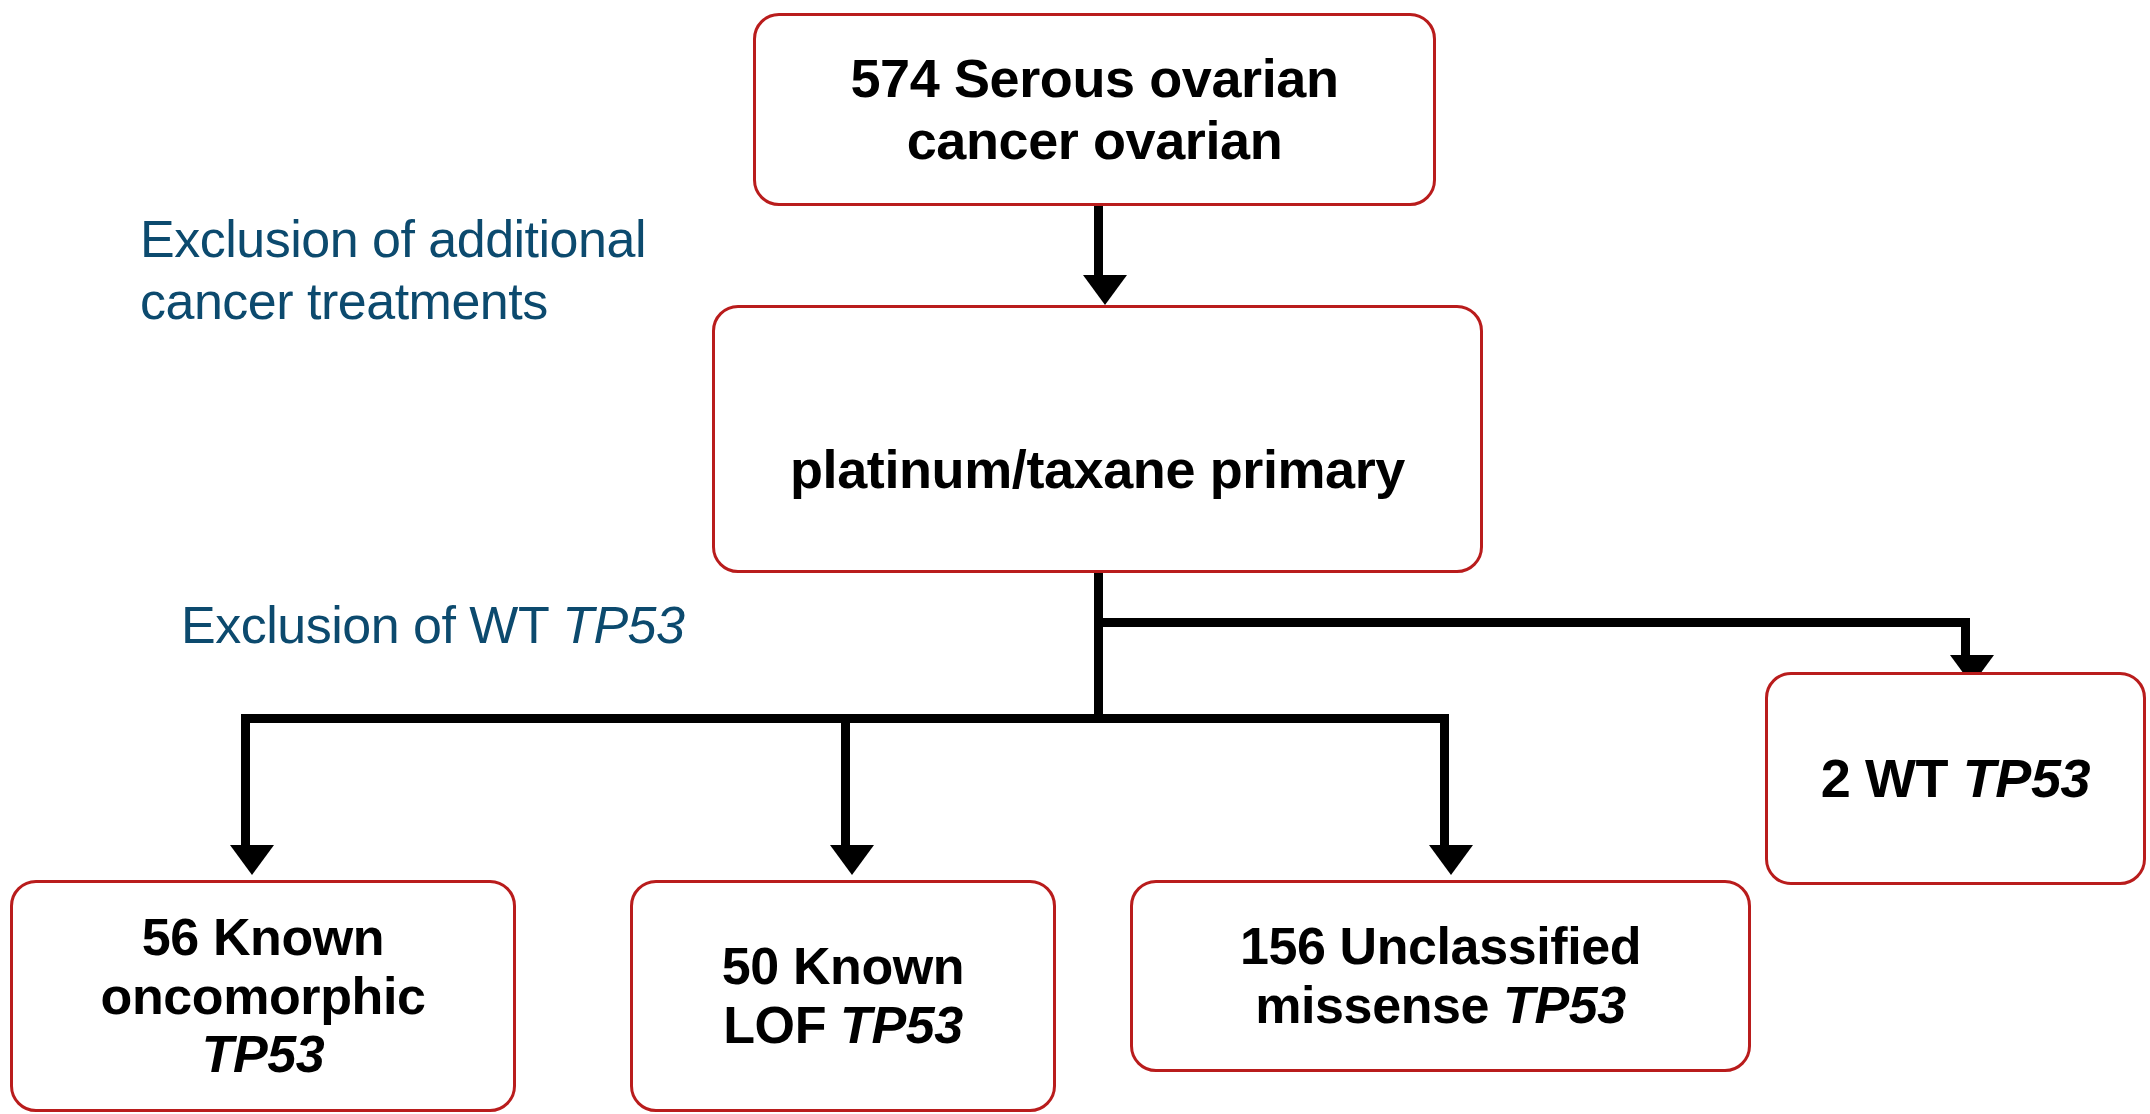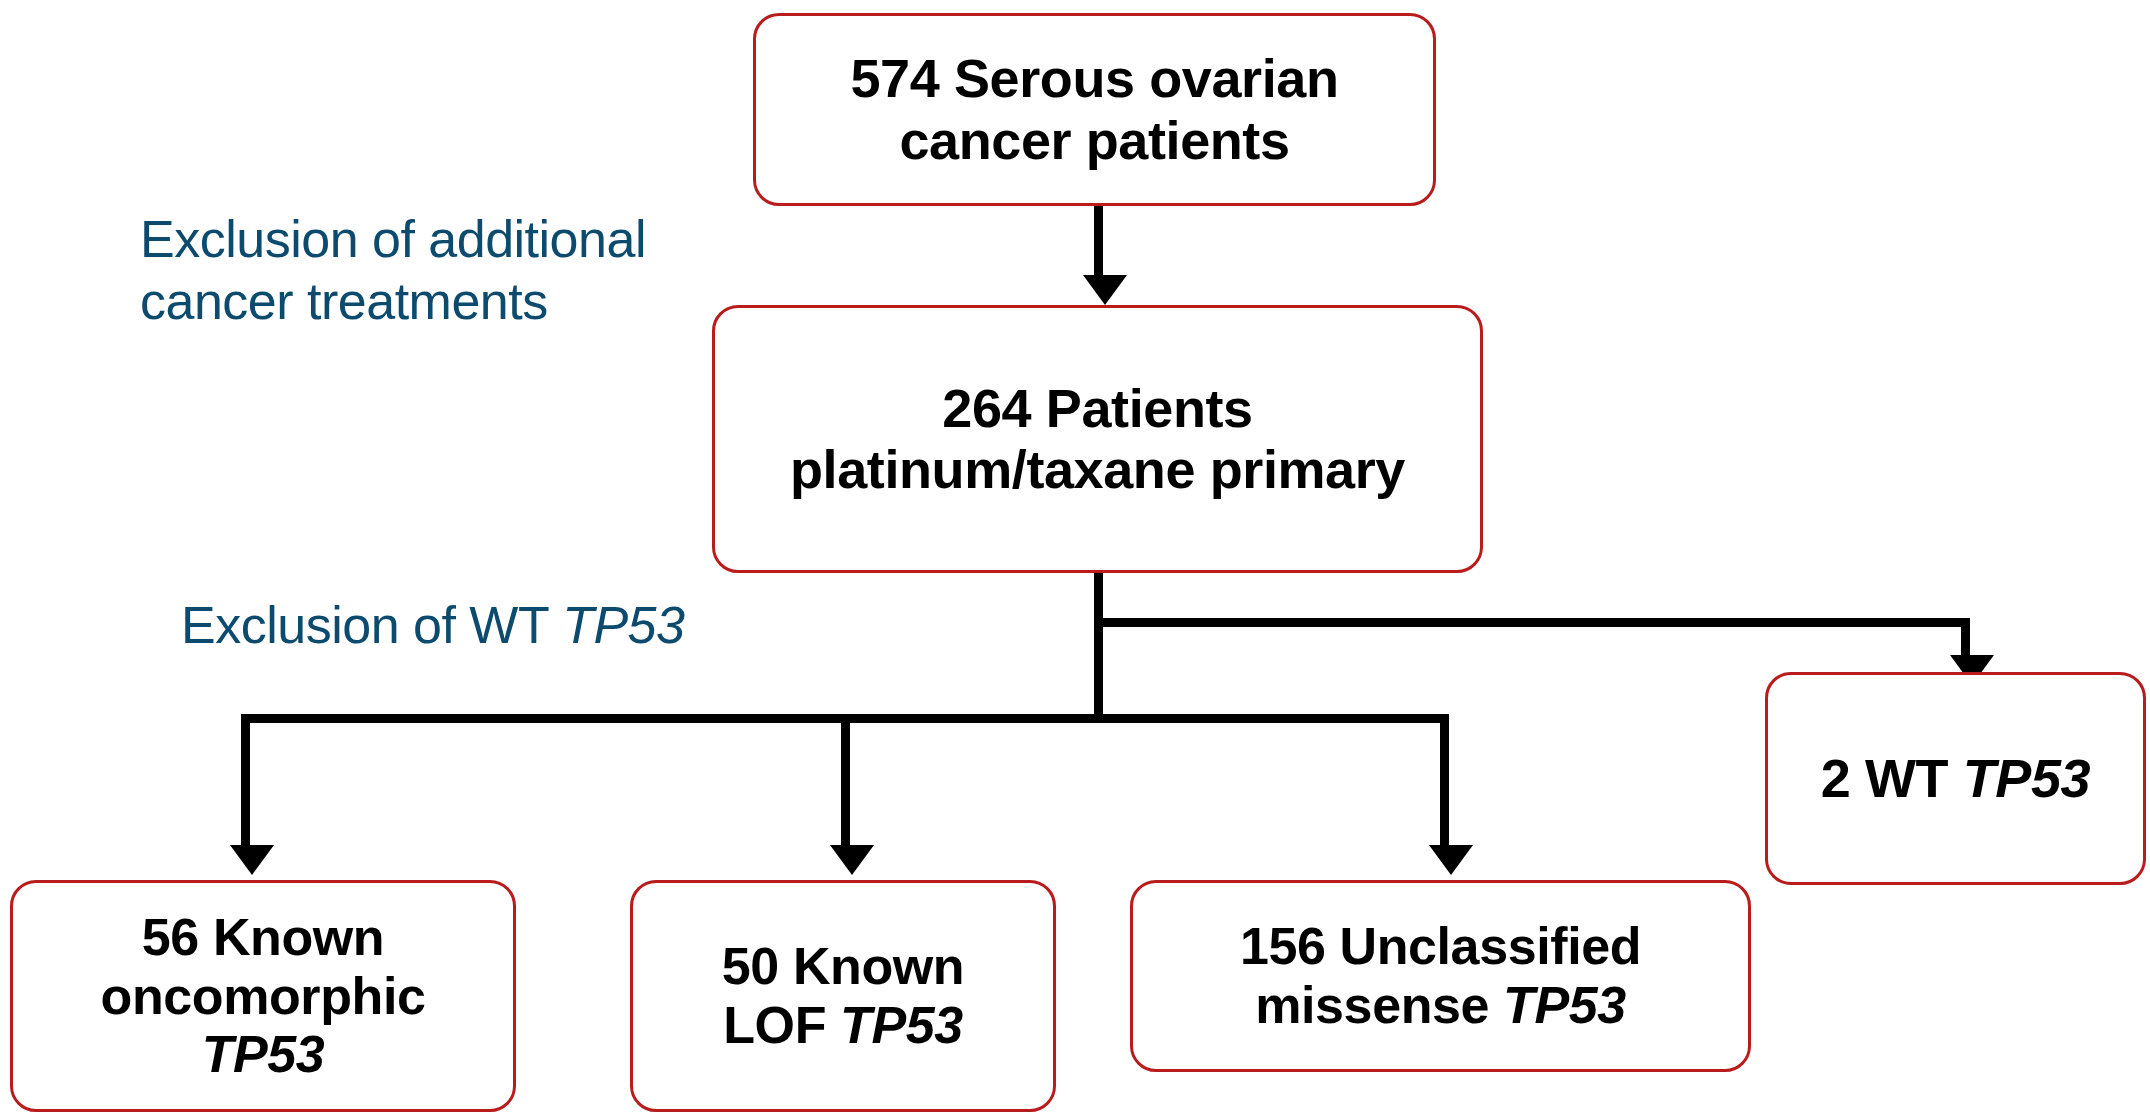--- a/index.html
+++ b/index.html
@@ -121,25 +121,25 @@
 
   <div class="conn vline" id="conn-d3-v"></div>
   <div class="arrowhead" id="conn-d3-head"></div>
 
   <div class="annot" id="annot-treatments">Exclusion of additional
 cancer treatments</div>
 
   <div class="annot" id="annot-wt"><span>Exclusion of WT </span><i>TP53</i></div>
 
   <div class="node" id="node-cohort">
-    <span class="txt"><span>574 Serous ovarian</span><br><span>cancer patients</span></span>
+    <span class="txt"><span>574 Serous ovarian</span><br><span>cancer ovarian</span></span>
   </div>
 
   <div class="node" id="node-therapy">
-    <span class="txt"><span>264 Patients</span><br><span>platinum/taxane primary</span><br></span>
+    <span class="txt"><br><span>platinum/taxane primary</span><br></span>
   </div>
 
   <div class="node" id="node-wt">
     <span class="txt"><span>2 WT </span><i>TP53</i></span>
   </div>
 
   <div class="node" id="node-oncomorphic">
     <span class="txt"><span>56 Known</span><br><span>oncomorphic</span><br><i>TP53</i></span>
   </div>
 

